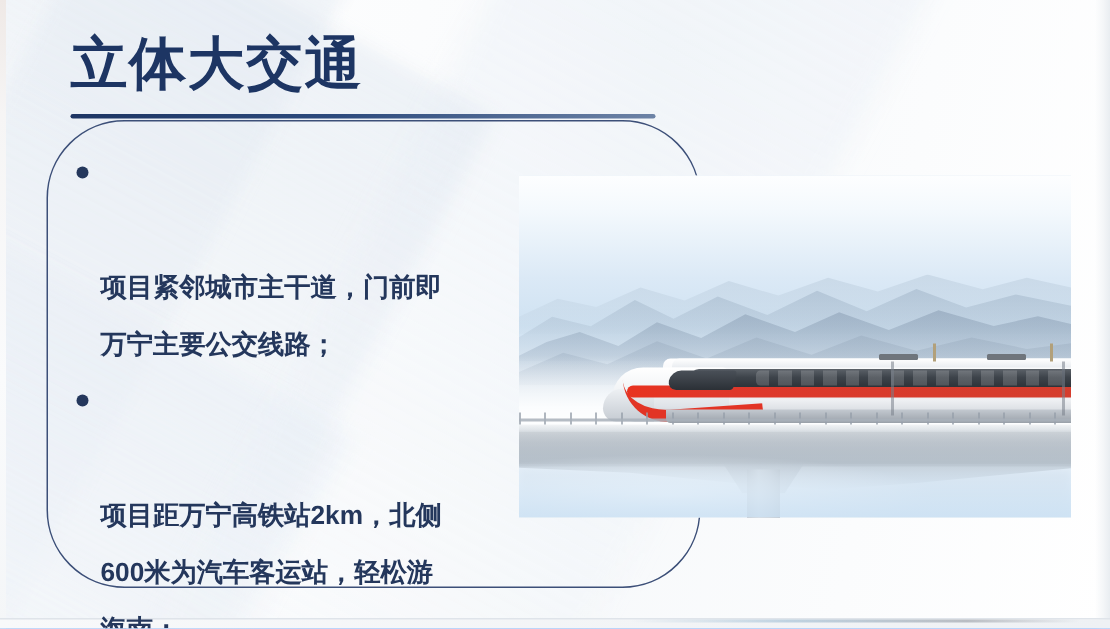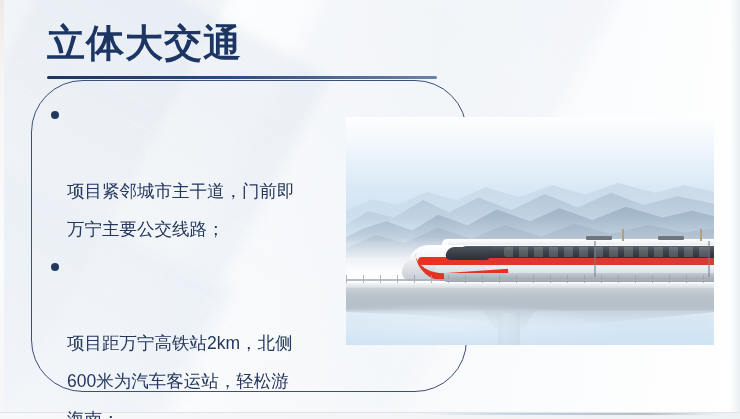--- a/index.html
+++ b/index.html
@@ -135,20 +135,21 @@
     font-size: 17.5px;
     line-height: 38px;
     font-family: "Liberation Sans", "DejaVu Sans", sans-serif;
     z-index: 4;
   }
   .bullet-item {
     position: relative;
     padding-left: 17px;
     margin: 0;
     white-space: pre-line;
+    font-weight: bold;
   }
   .bullet-dot {
     position: absolute;
     left: 1px;
     top: 15px;
     width: 8px;
     height: 8px;
     border-radius: 50%;
     background: #24375c;
   }

